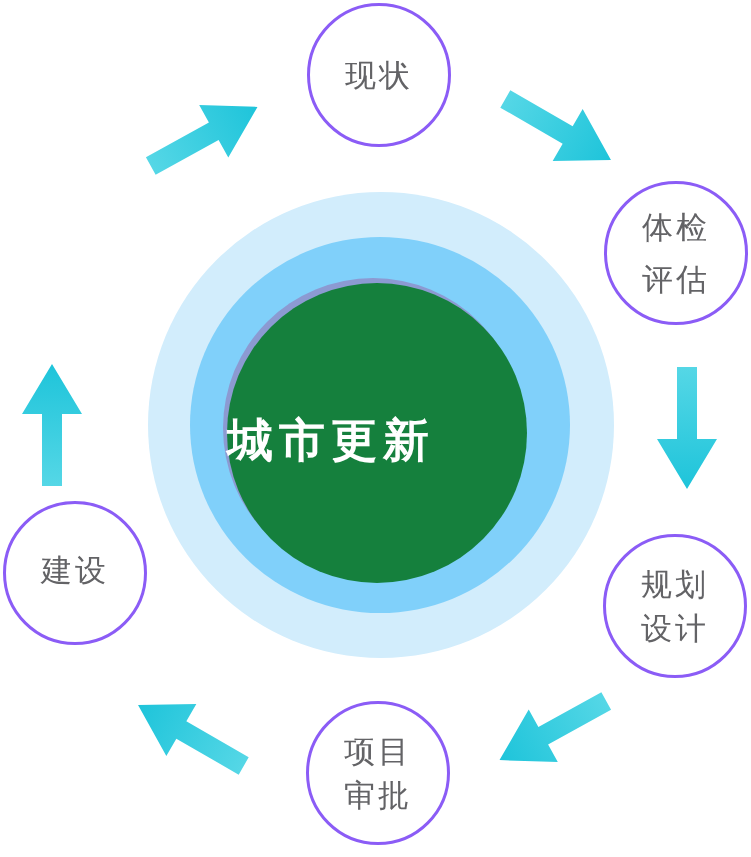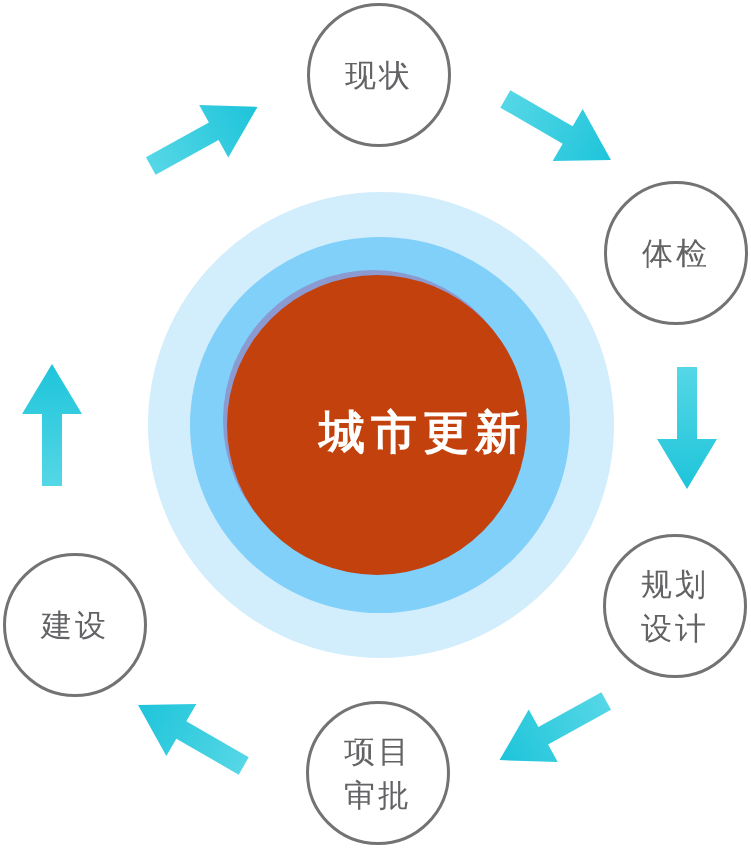--- a/index.html
+++ b/index.html
@@ -14,54 +14,54 @@
   .ring{position:absolute;border-radius:50%;}
   .ring-outer{
     left:148px;top:192px;width:466px;height:466px;
     background:#d2edfc;
   }
   .ring-middle{
     left:190px;top:237px;width:380px;height:376px;
     background:#80d0fa;
   }
   .core{
-    position:absolute;left:227px;top:275px;width:300px;height:300px;
+    position:absolute;left:227px;top:283px;width:300px;height:300px;
     border-radius:50%;
-    background:#c2410c;
+    background:#15803d;
     box-shadow:-4px -5px 0 0 #8c9ad2;
-    display:flex;align-items:center;justify-content:flex-end;
+    display:flex;align-items:center;justify-content:flex-start;
   }
   .core-label{
     color:#ffffff;
     font-size:46px;
     font-weight:bold;
     letter-spacing:6px;
     transform:translateY(8px);
     white-space:nowrap;
   }
   
   .node{
     position:absolute;width:144px;height:144px;
-    border:3px solid #737373;
+    border:3px solid #8b5cf6;
     border-radius:50%;
     box-sizing:border-box;
     display:flex;flex-direction:column;
     align-items:center;justify-content:center;
     color:#636366;
     font-size:31px;
     letter-spacing:3px;
     line-height:44px;
     text-align:center;
   }
   .node span{white-space:nowrap;}
   .node-survey{left:307px;top:3px;}
   .node-assessment{left:604px;top:181px;gap:8px;}
   .node-planning{left:603px;top:534px;}
   .node-approval{left:306px;top:701px;}
-  .node-construction{left:3px;top:553px;}
+  .node-construction{left:3px;top:501px;font-family:Liberation Mono, monospace;}
   .node-operation{left:1px;top:176px;}
   
   .arrow{
     position:absolute;width:124px;height:62px;
     overflow:visible;
   }
   .arrow-op-to-survey{left:143px;top:105px;transform:rotate(-29deg);}
   .arrow-survey-to-assess{left:497px;top:99px;transform:rotate(30deg);}
   .arrow-assess-to-plan{left:625px;top:398px;transform:rotate(90deg);}
   .arrow-plan-to-approval{left:490px;top:700px;transform:rotate(151deg);}
@@ -87,20 +87,21 @@
   <div class="ring ring-middle"></div>
   <div class="core">
     <span class="core-label">城市更新</span>
   </div>
 
   <div class="node node-survey">
     <span>现状</span>
   </div>
   <div class="node node-assessment">
     <span>体检</span>
+    <span>评估</span>
   </div>
   <div class="node node-planning">
     <span>规划</span>
     <span>设计</span>
   </div>
   <div class="node node-approval">
     <span>项目</span>
     <span>审批</span>
   </div>
   <div class="node node-construction">

